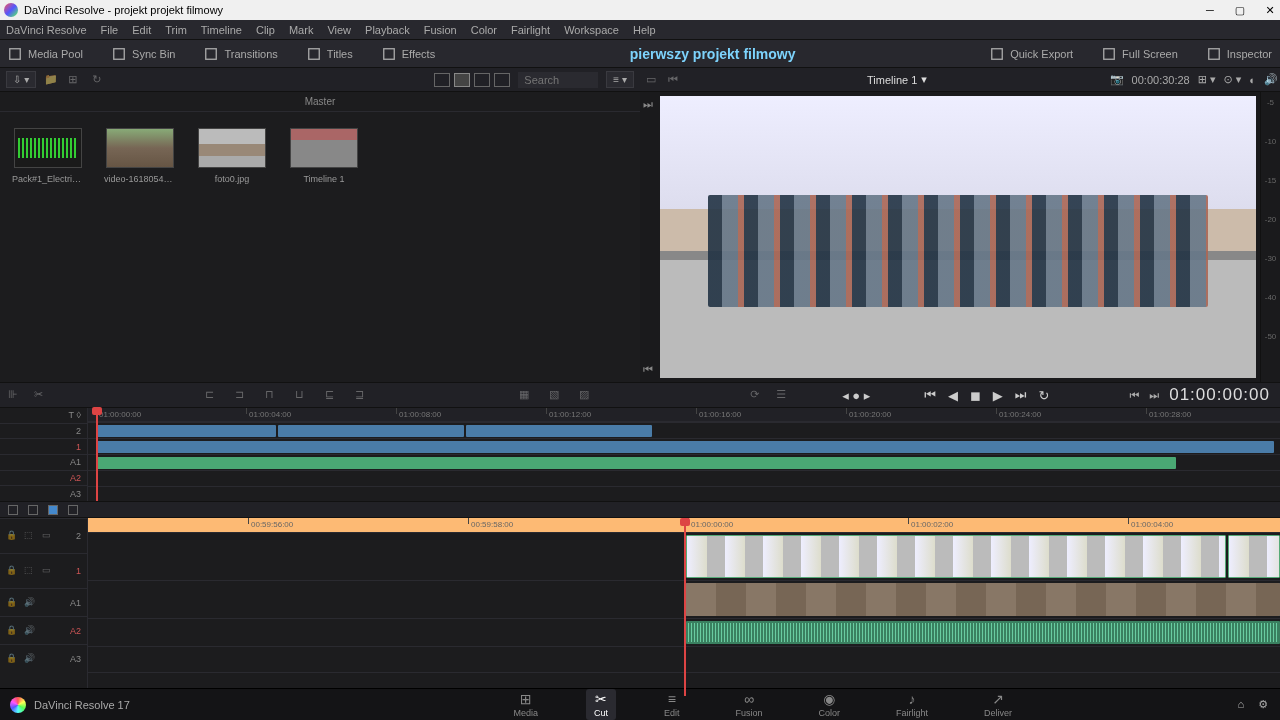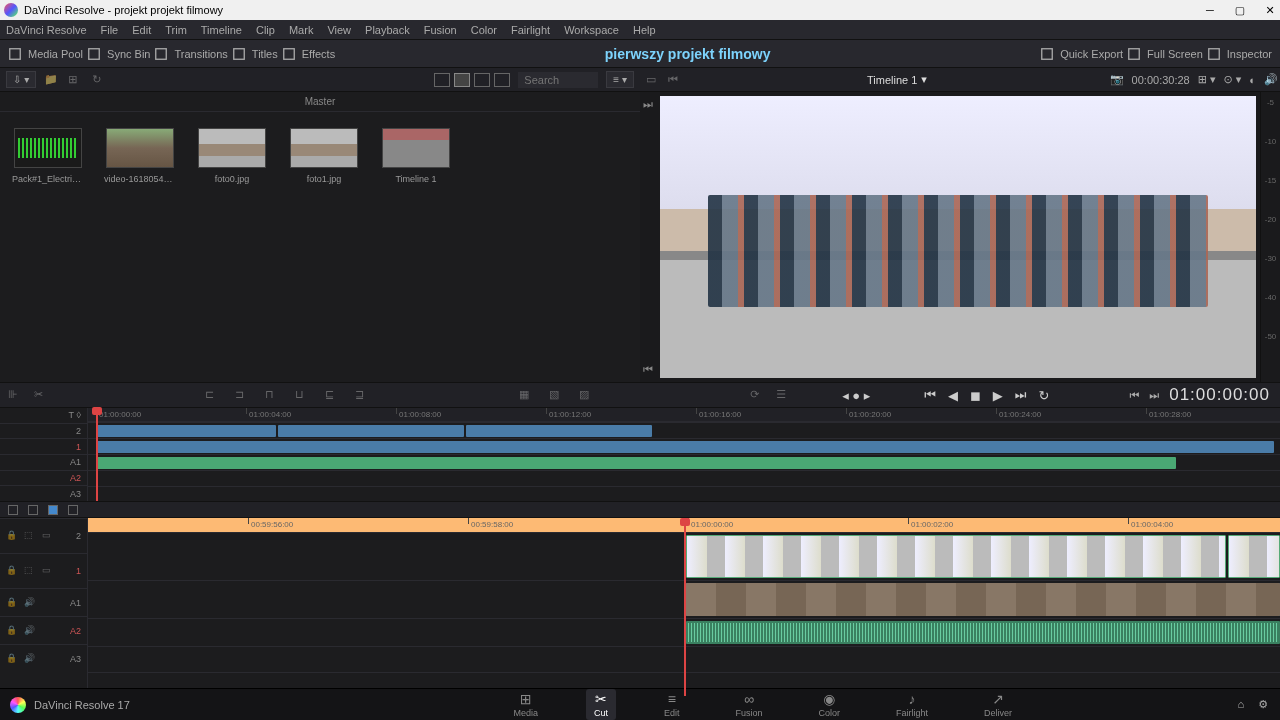--- a/index.html
+++ b/index.html
@@ -8,21 +8,21 @@
 .titlebar { height: 20px; background: #f0f0f0; color: #000; display: flex; align-items: center; padding: 0 4px; justify-content: space-between; }
 .titlebar .left { display: flex; align-items: center; gap: 6px; }
 .titlebar .right { display: flex; align-items: center; gap: 18px; }
 .titlebar .winbtn { width: 12px; height: 12px; display: flex; align-items: center; justify-content: center; cursor: pointer; }
 .app-icon { width: 14px; height: 14px; background: linear-gradient(135deg,#f55,#55f,#5f5); border-radius: 50%; }
 
 .menubar { height: 20px; background: #28282e; display: flex; align-items: center; padding: 0 6px; gap: 14px; font-size: 11px; color: #aaa; border-bottom: 1px solid #111; }
 .menubar span { cursor: pointer; }
 
 .toolbar { height: 28px; background: #28282e; display: flex; align-items: center; justify-content: space-between; padding: 0 8px; border-bottom: 1px solid #111; }
-.toolbar .group { display: flex; align-items: center; gap: 4px; }
+.toolbar .group { display: flex; align-items: center; gap: 29px; }
 .tbtn { display: flex; align-items: center; gap: 6px; cursor: pointer; color: #aaa; font-size: 11px; }
 .tbtn svg { width: 14px; height: 14px; stroke: #aaa; fill: none; stroke-width: 1.5; }
 .project-title { color: #7dd3fc; font-size: 14px; font-weight: bold; }
 
 .mid-bar { height: 24px; background: #212126; display: flex; align-items: center; border-bottom: 1px solid #111; }
 .mid-left { display: flex; align-items: center; gap: 8px; padding: 0 6px; flex: 0 0 640px; }
 .mid-right { display: flex; align-items: center; padding: 0 6px; flex: 1; justify-content: space-between; }
 .search { background: #2a2a30; border: none; color: #aaa; font-size: 11px; padding: 2px 6px; width: 80px; }
 .view-icons { display: flex; gap: 4px; }
 .view-icons .vi { width: 16px; height: 14px; border: 1px solid #666; cursor: pointer; }
@@ -247,24 +247,20 @@
         </div>
         <div class="clip">
           <div class="thumb forest"></div>
           <div class="label">video-1618054841...</div>
         </div>
         <div class="clip">
           <div class="thumb group"></div>
           <div class="label">foto0.jpg</div>
         </div>
         <div class="clip">
-          <div class="thumb group"></div>
-          <div class="label">foto1.jpg</div>
-        </div>
-        <div class="clip">
           <div class="thumb tl"></div>
           <div class="label">Timeline 1</div>
         </div>
       </div>
   </div>
   <div class="viewer">
     <div class="viewer-side">
       <span style="color:#888">⏭</span>
       <span style="color:#888">⏮</span>
     </div>

